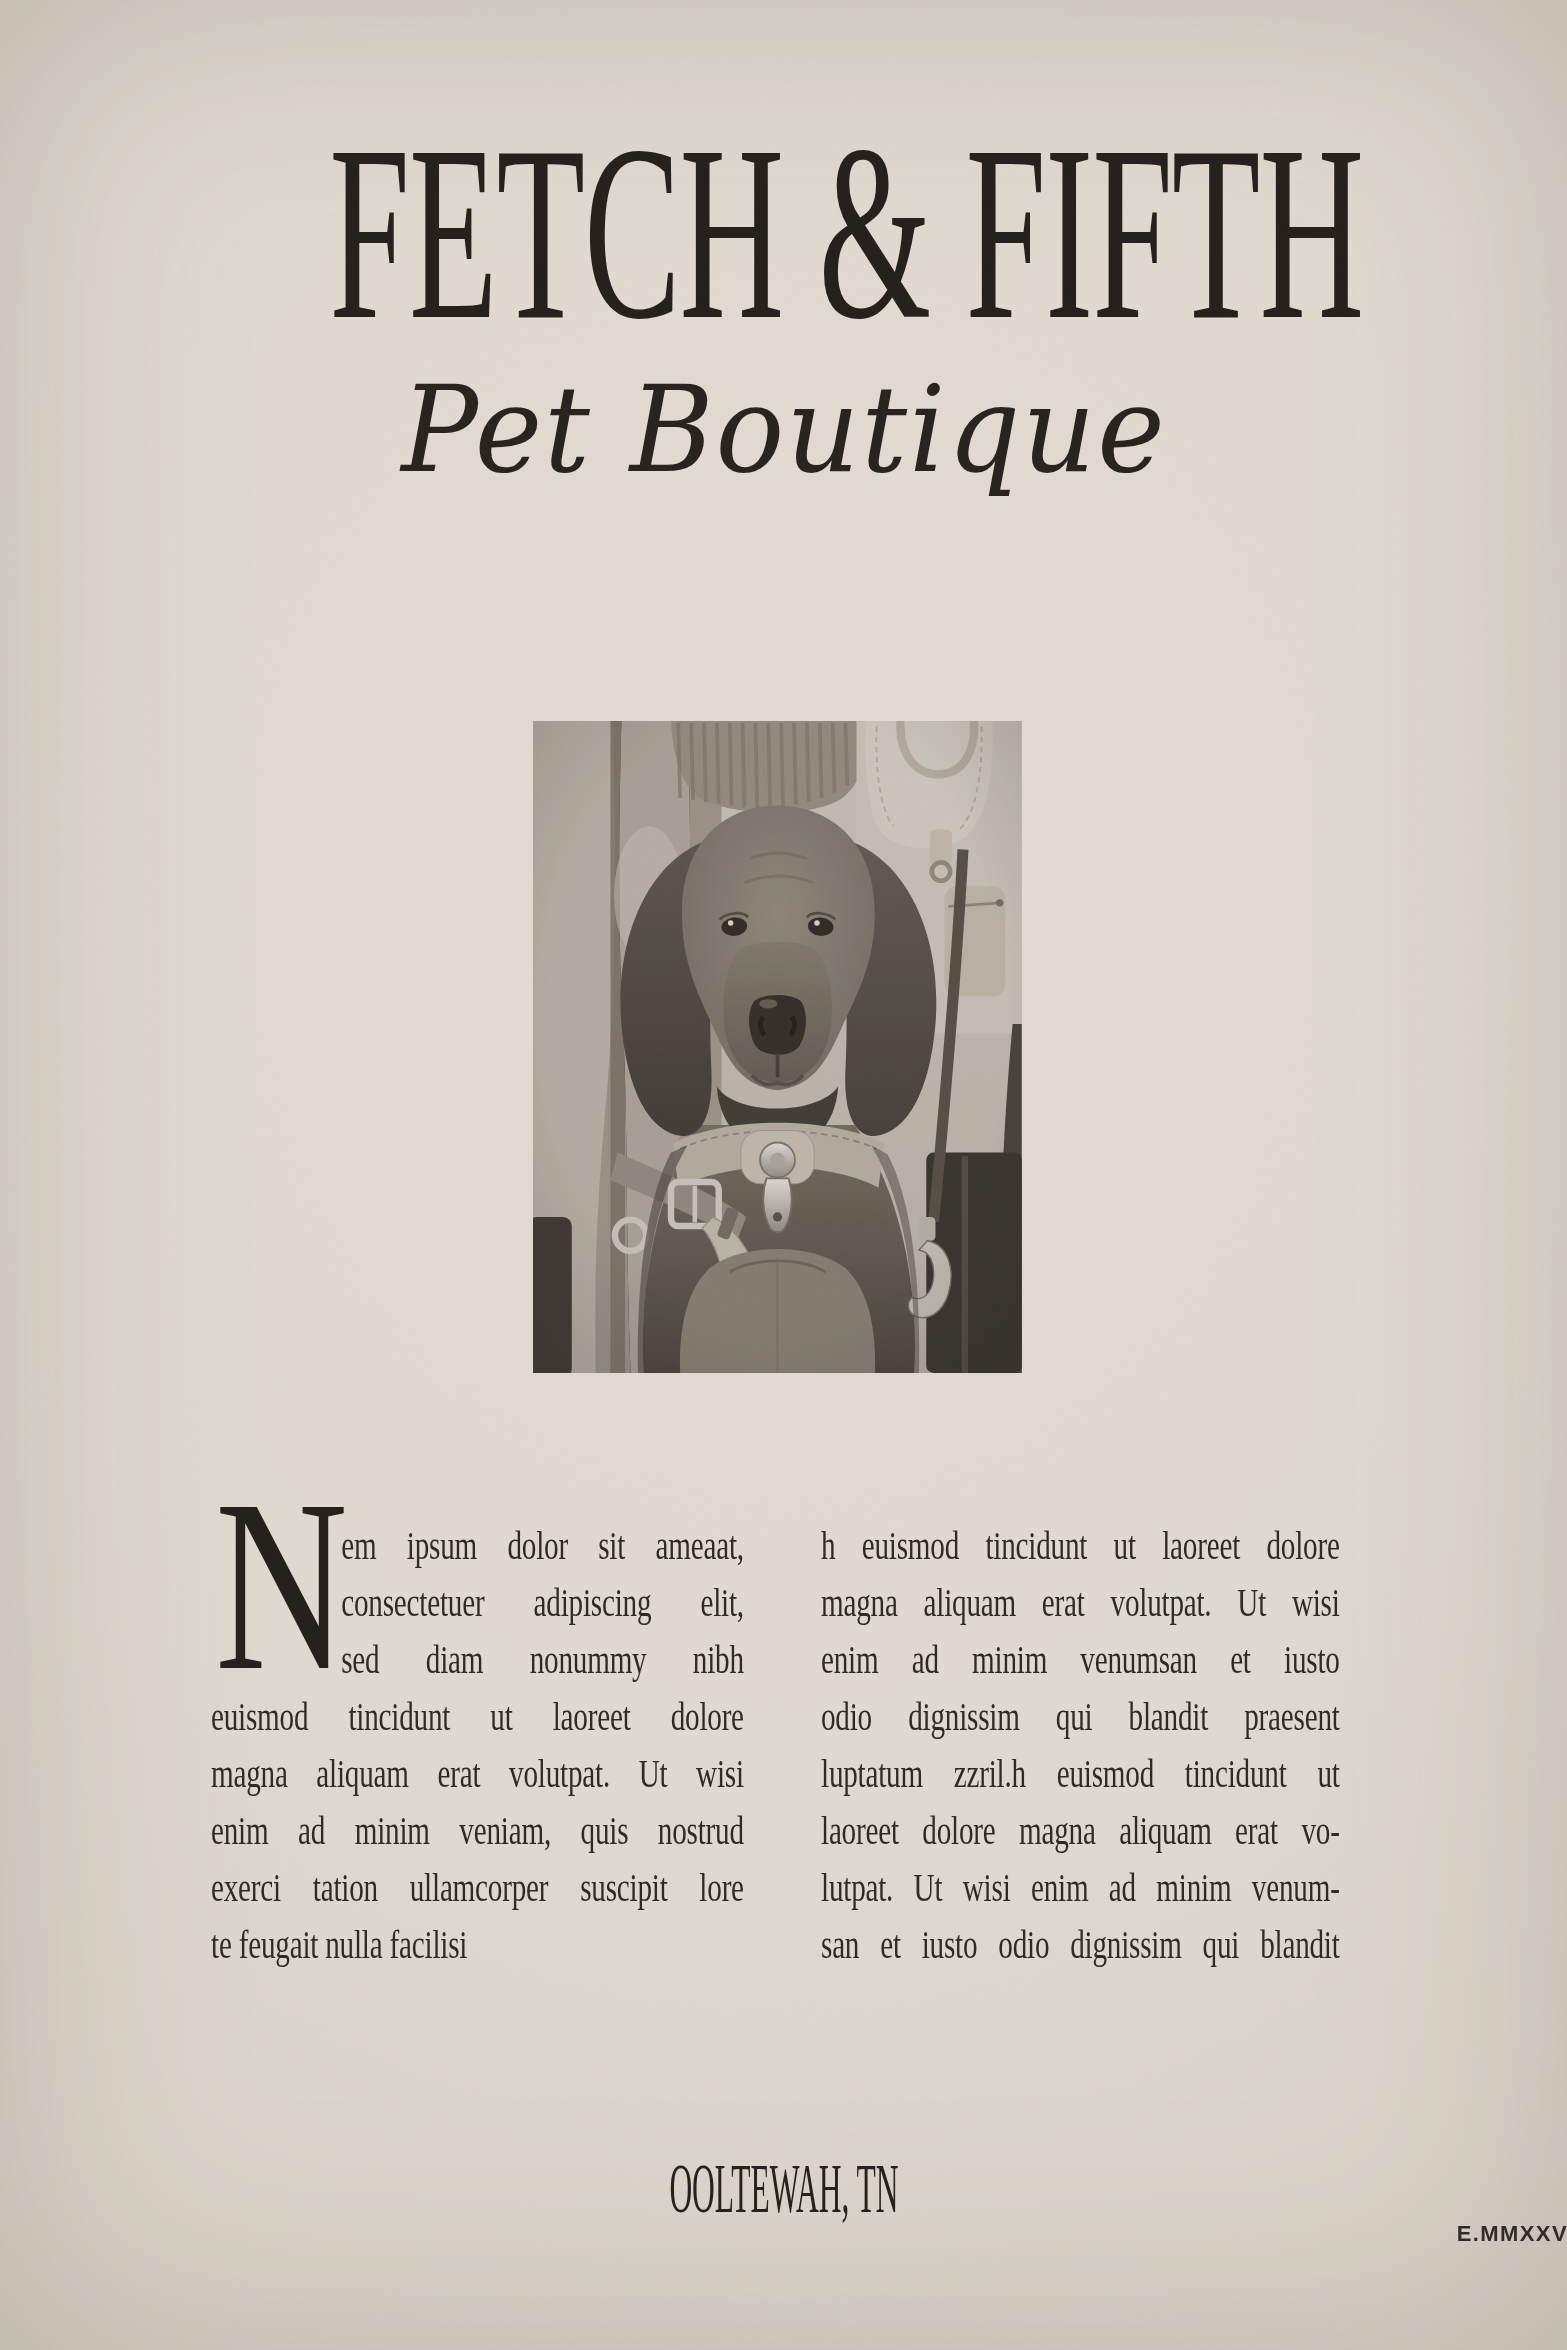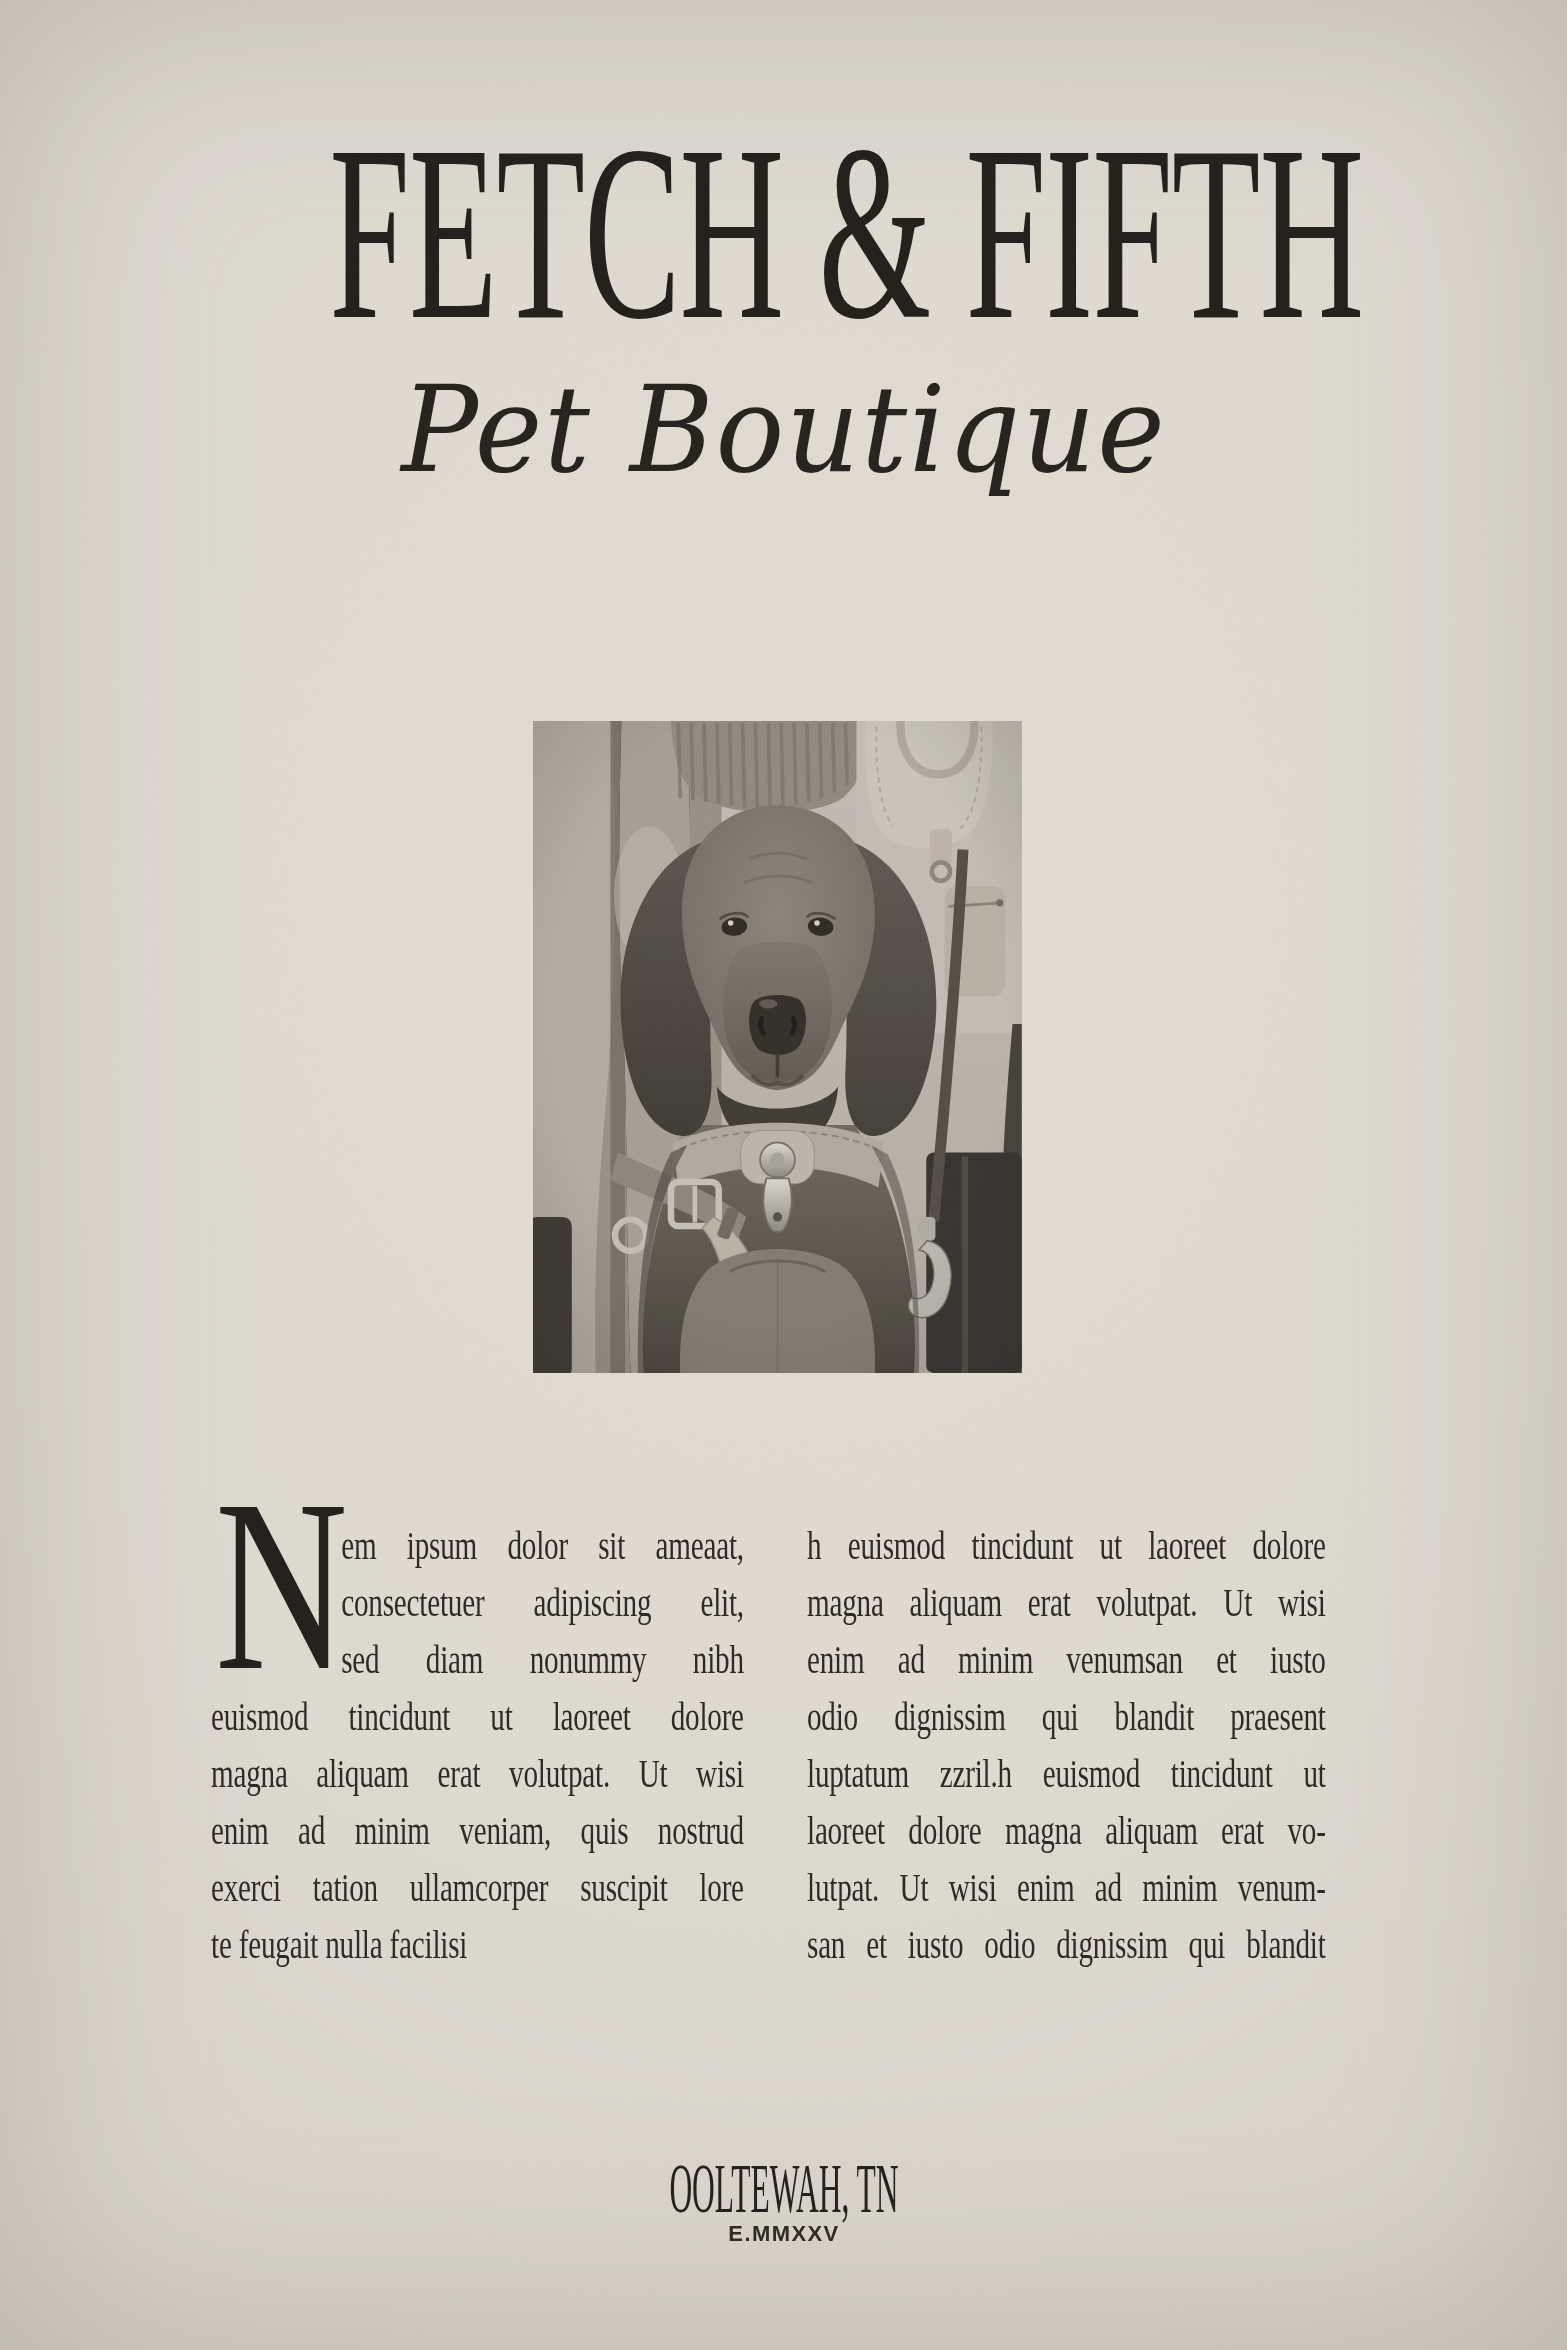--- a/index.html
+++ b/index.html
@@ -33,21 +33,21 @@
   }
 
   
   .photo { top:721px; left:533px; width:489px; height:652px; }
   .photo svg { display:block; width:489px; height:652px; }
 
   
   .article { top:1517px; left:211px; width:1129px; height:468px; }
   .col { position:absolute; top:0; }
   .col-left  { left:0;    width:533px; }
-  .col-right { left:596px; width:519px; }
+  .col-right { left:610px; width:519px; }
   .col-inner {
     position:relative;
     font-family:"Liberation Serif", serif;
     font-size:39px; line-height:57px; letter-spacing:-0.3px;
     color:#211b14;
     transform:scaleX(0.7484); transform-origin:0 0;
   }
   .col-left  .col-inner { width:712px; }
   .col-right .col-inner { width:693px; }
   .line { height:57px; line-height:57px; text-align:justify; text-align-last:justify; white-space:normal; }
@@ -64,21 +64,21 @@
     top:2154px; left:0; width:100%;
     font-family:"Liberation Serif", serif;
     font-size:70px; line-height:1; letter-spacing:0px;
     text-align:center; white-space:nowrap; color:#16120e;
     transform:scaleX(0.45); transform-origin:50% 0;
   }
   .footer-year {
     top:2223px; left:0; width:100%;
     font-family:"Liberation Sans", sans-serif; font-weight:700;
     font-size:22px; line-height:1; letter-spacing:1.4px;
-    text-align:center; color:#231d16;
+    text-align:right; color:#231d16;
   }
 </style>
 </head>
 <body>
 
 <div class="page">
 
   <h1 class="layer title">FETCH &amp; FIFTH</h1>
 
   <div class="layer subtitle">Pet Boutique</div>

